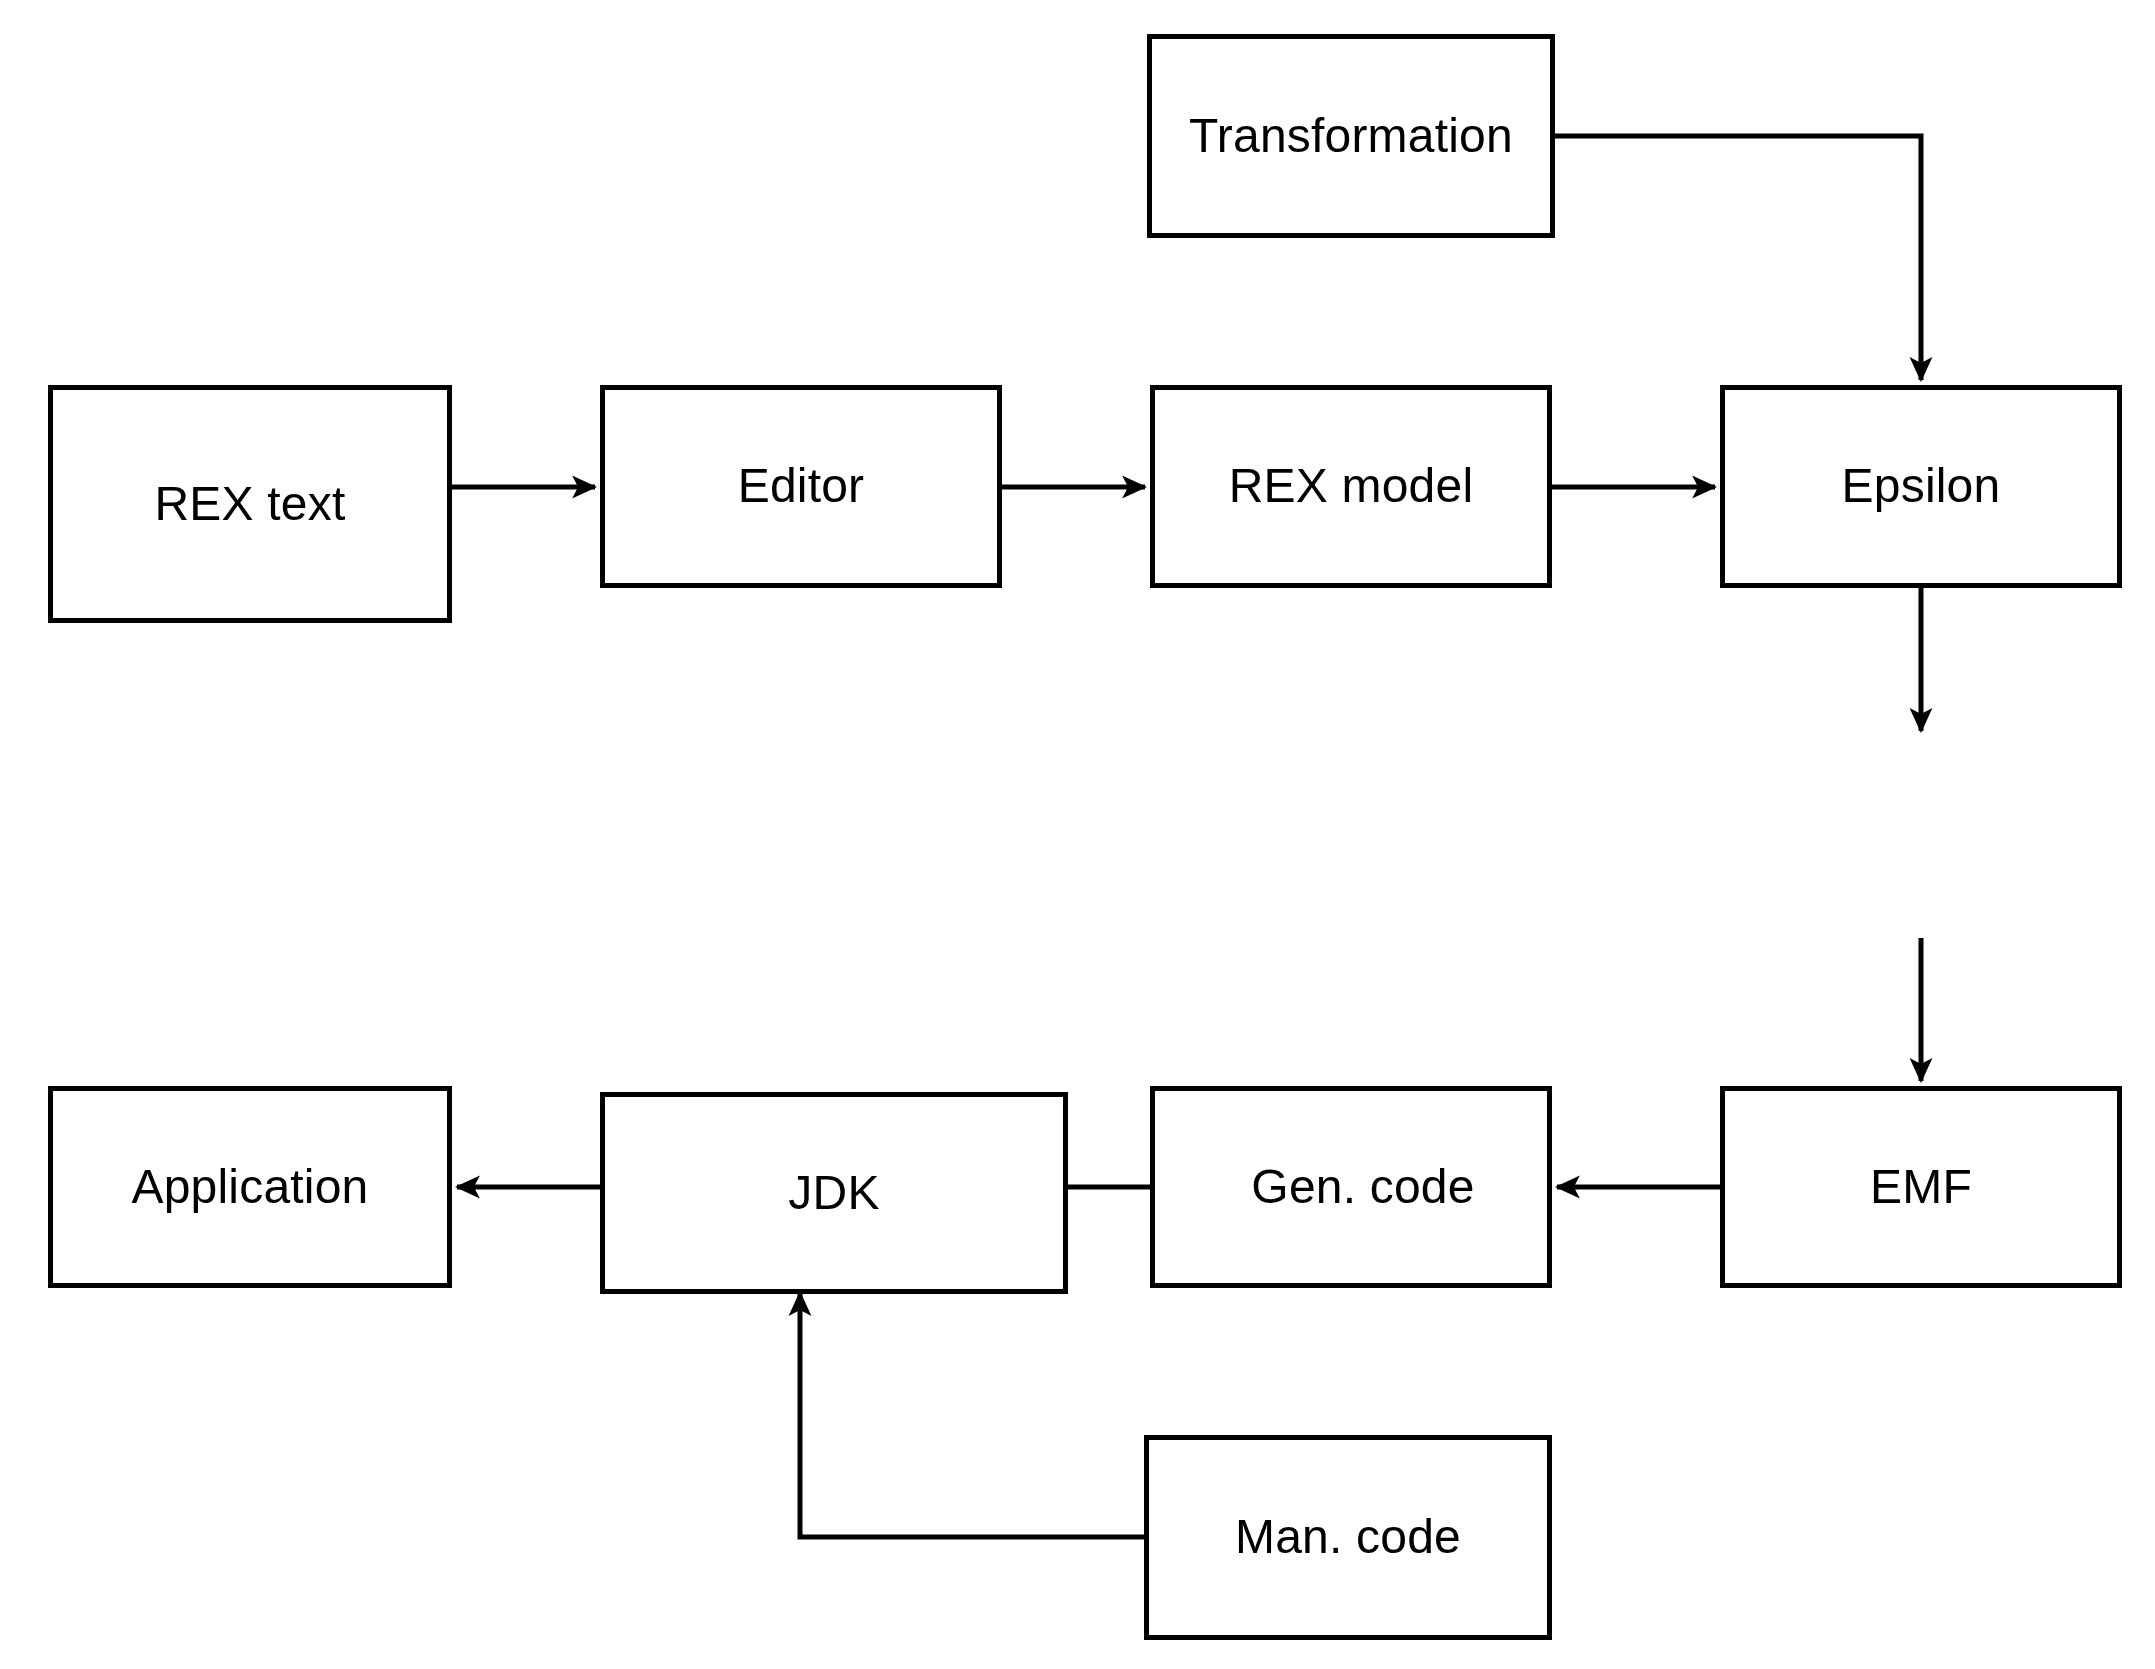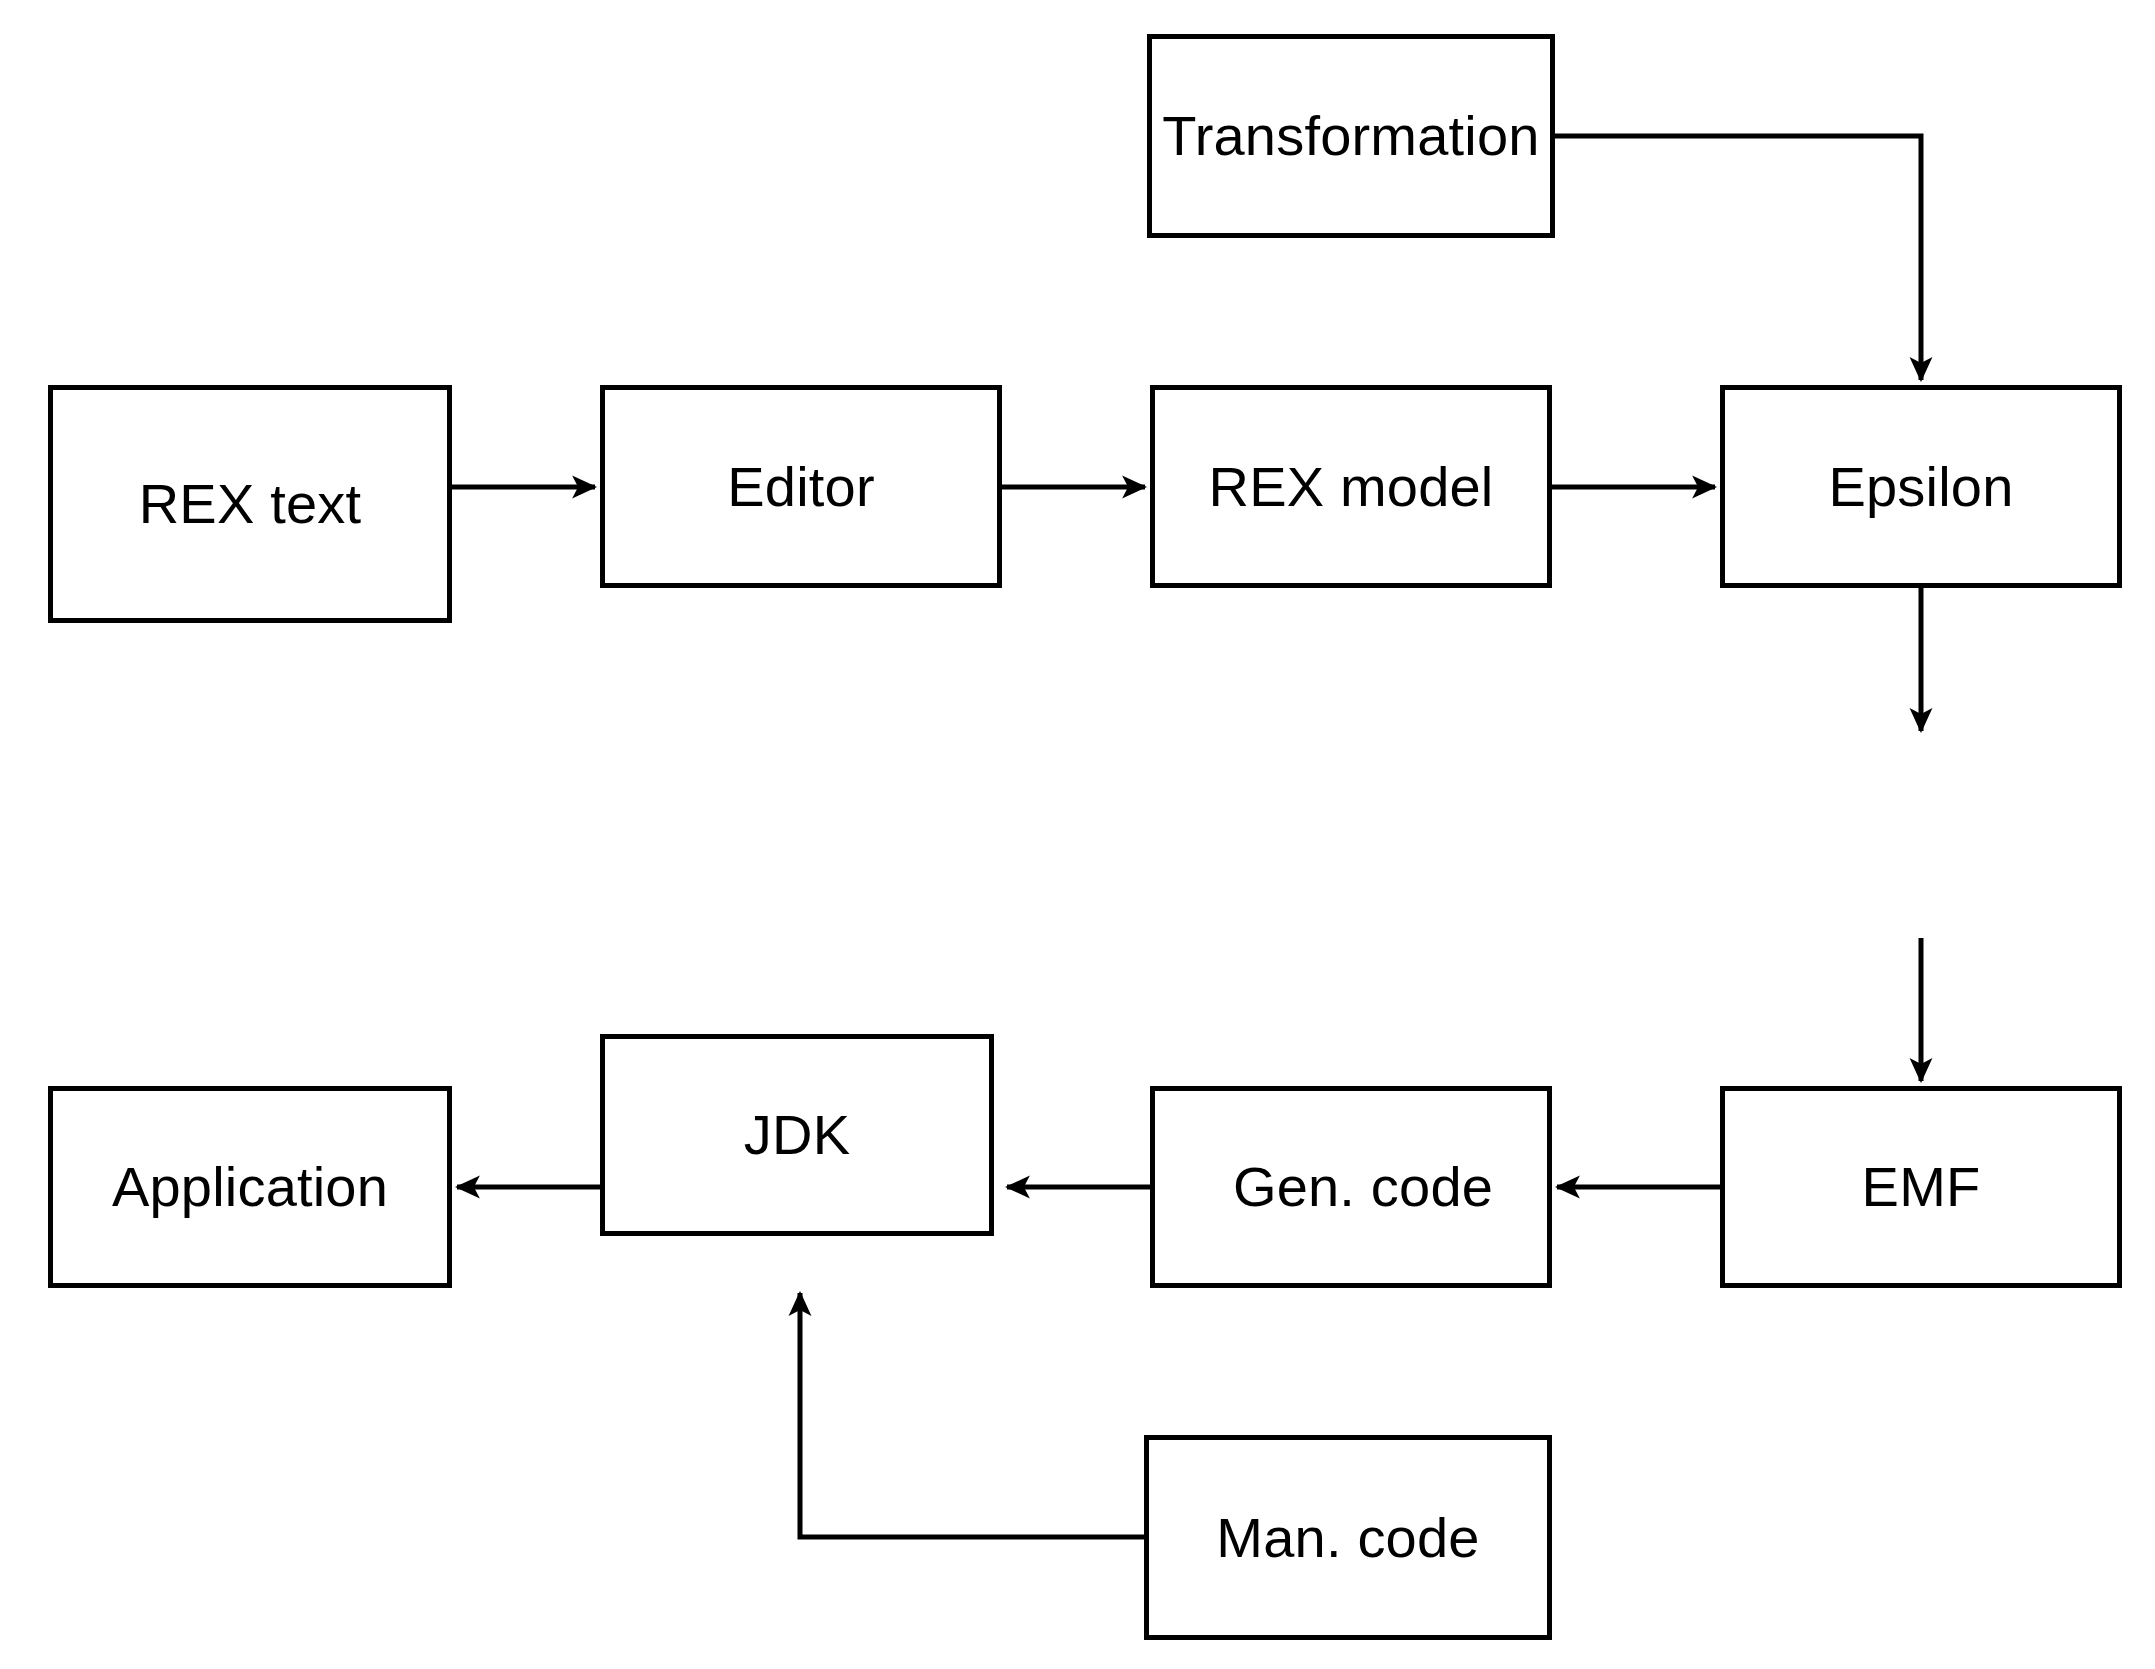--- a/index.html
+++ b/index.html
@@ -25,21 +25,21 @@
   }
   .node {
     position: absolute;
     box-sizing: border-box;
     border: 5px solid #000000;
     background: #ffffff;
     display: flex;
     align-items: center;
     justify-content: center;
     color: #000000;
-    font-size: 56px;
+    font-size: 48px;
     line-height: 1.1;
     font-family: "Liberation Sans", sans-serif;
     white-space: nowrap;
     letter-spacing: 0.2px;
   }
   .node-label {
     display: block;
   }
 </style>
 </head>
@@ -89,21 +89,21 @@
   </div>
   <div class="node" id="node-rex-model" style="left: 1150px; top: 385px; width: 402px; height: 203px;">
     <span class="node-label">REX model</span>
   </div>
   <div class="node" id="node-epsilon" style="left: 1720px; top: 385px; width: 402px; height: 203px;">
     <span class="node-label">Epsilon</span>
   </div>
   <div class="node" id="node-application" style="left: 48px; top: 1086px; width: 404px; height: 202px;">
     <span class="node-label">Application</span>
   </div>
-  <div class="node" id="node-jdk" style="left: 600px; top: 1034px; width: 394px; height: 202px;">
+  <div class="node" id="node-jdk" style="left: 600px; top: 1092px; width: 468px; height: 202px;">
     <span class="node-label">JDK</span>
   </div>
   <div class="node" id="node-gen-code" style="left: 1150px; top: 1086px; width: 402px; height: 202px; padding-left: 24px;">
     <span class="node-label">Gen. code</span>
   </div>
   <div class="node" id="node-emf" style="left: 1720px; top: 1086px; width: 402px; height: 202px;">
     <span class="node-label">EMF</span>
   </div>
   <div class="node" id="node-man-code" style="left: 1144px; top: 1435px; width: 408px; height: 205px;">
     <span class="node-label">Man. code</span>

